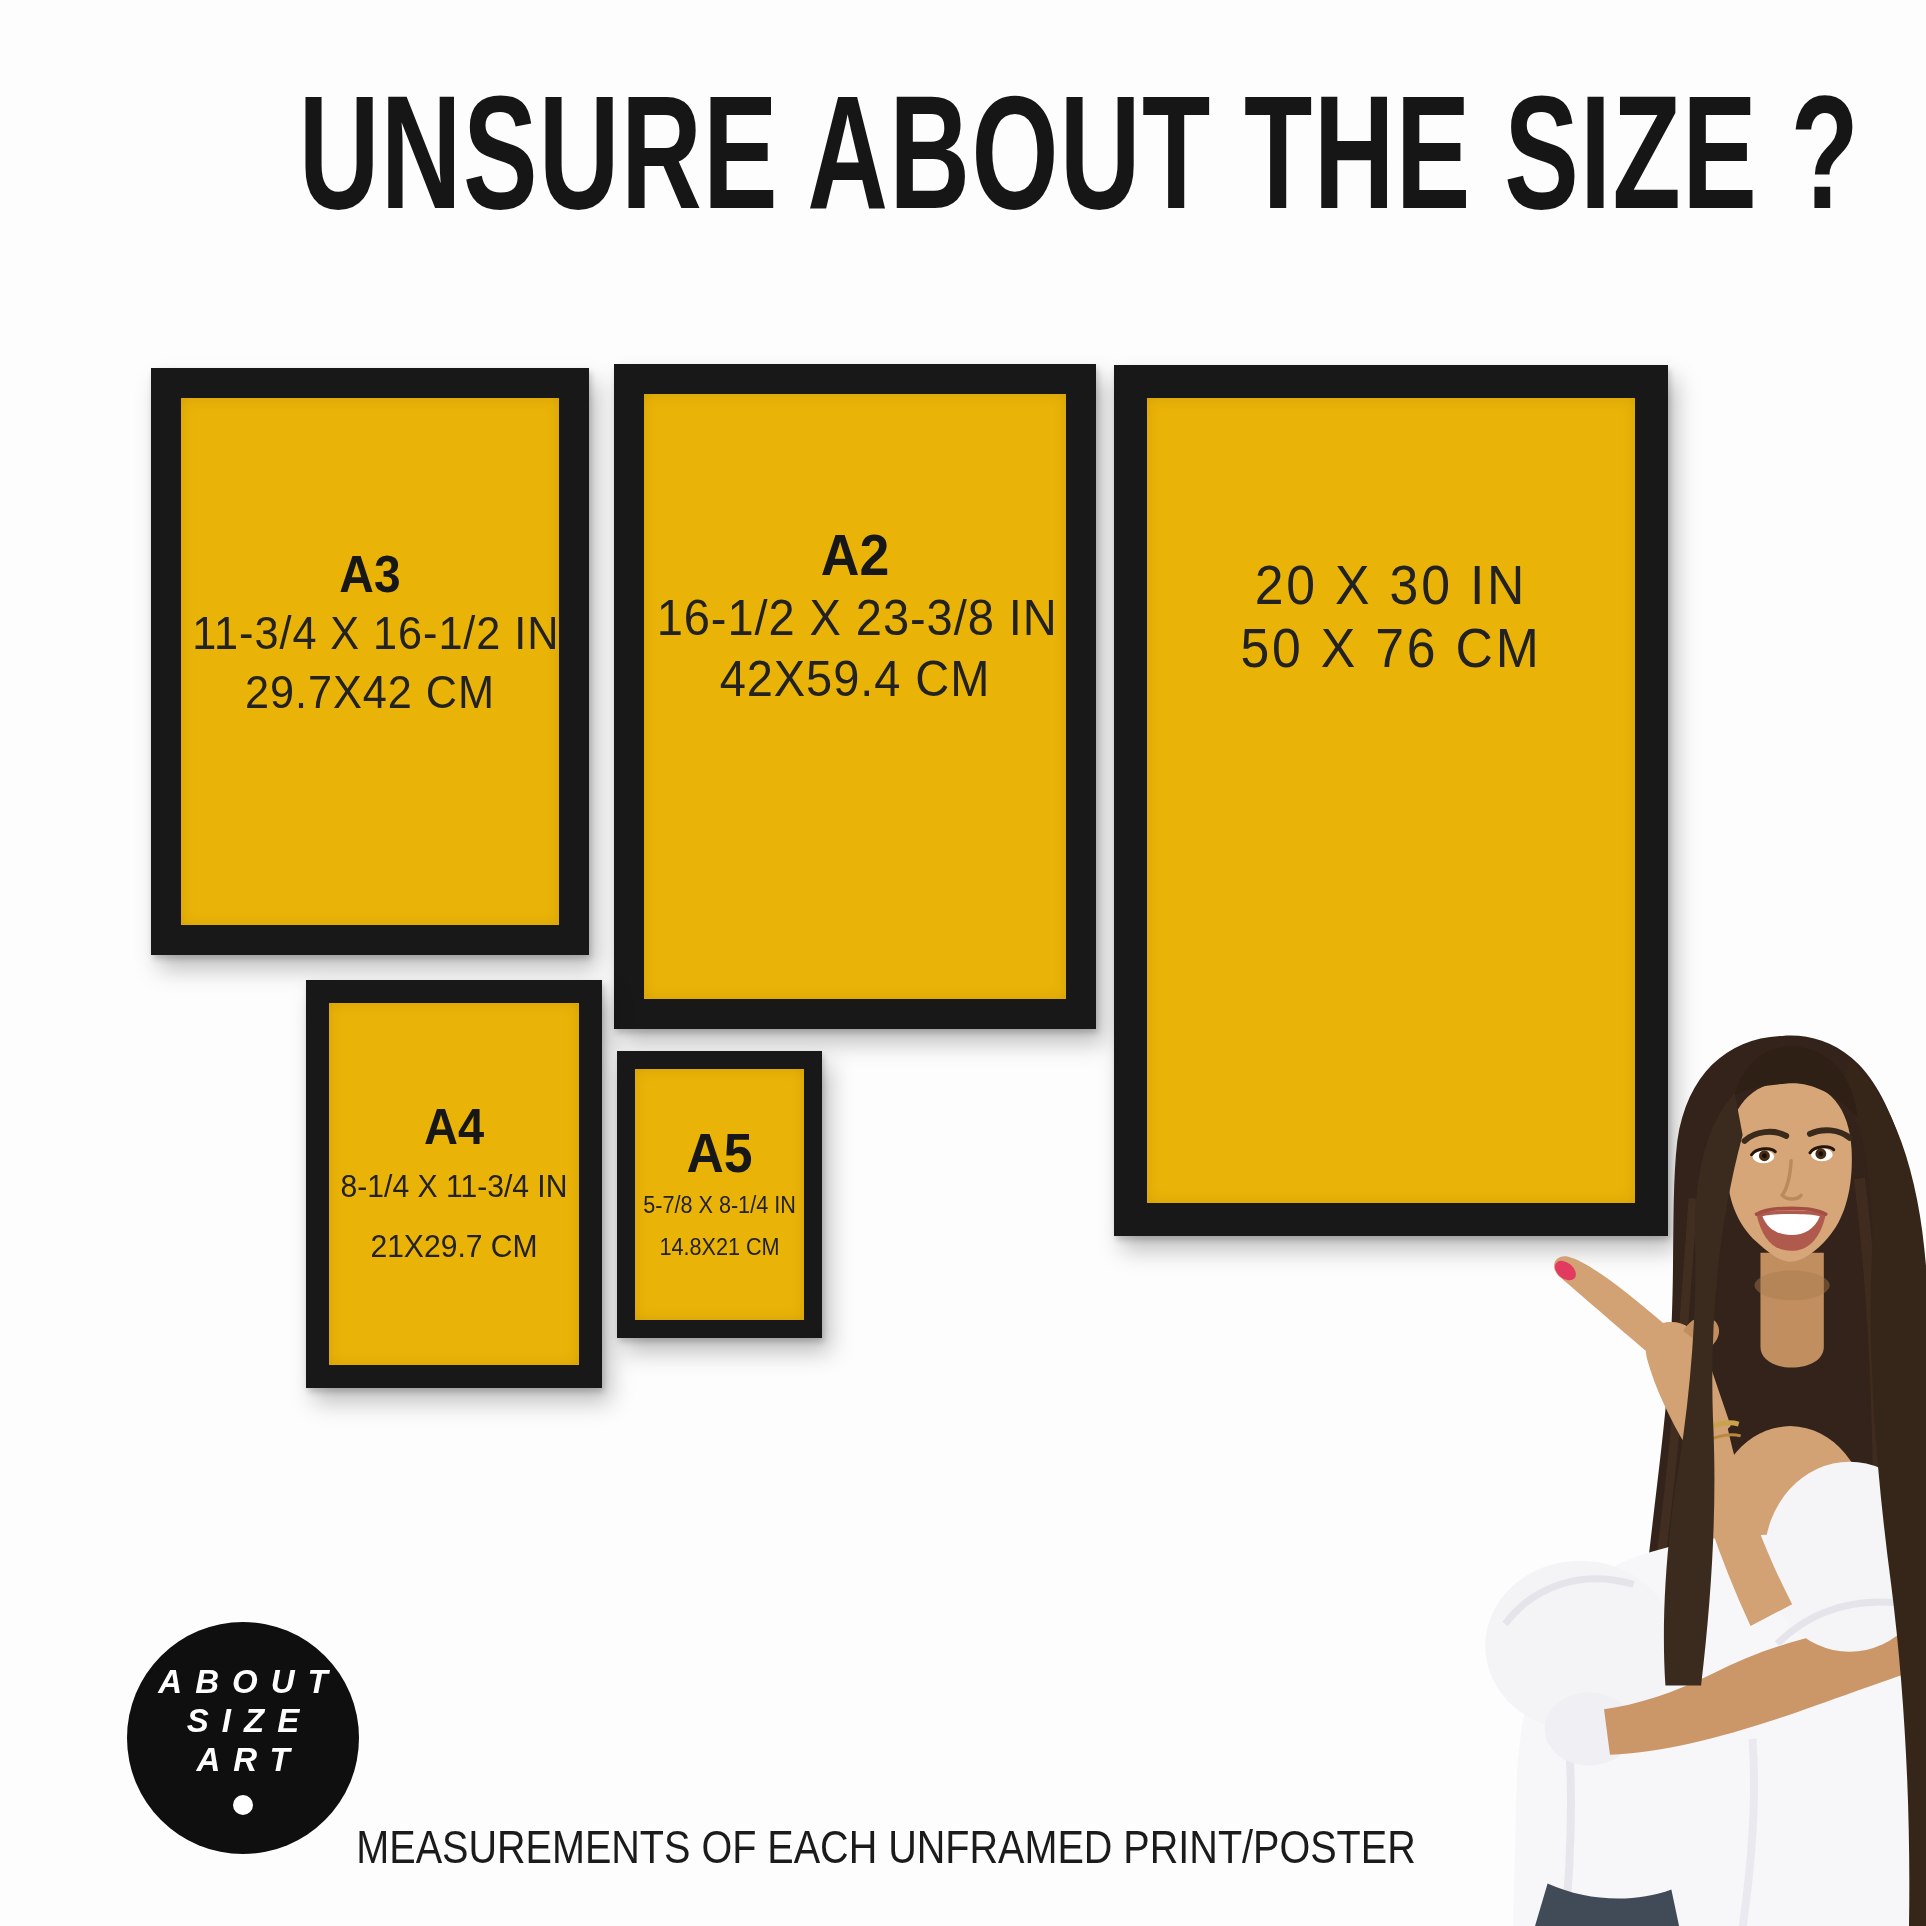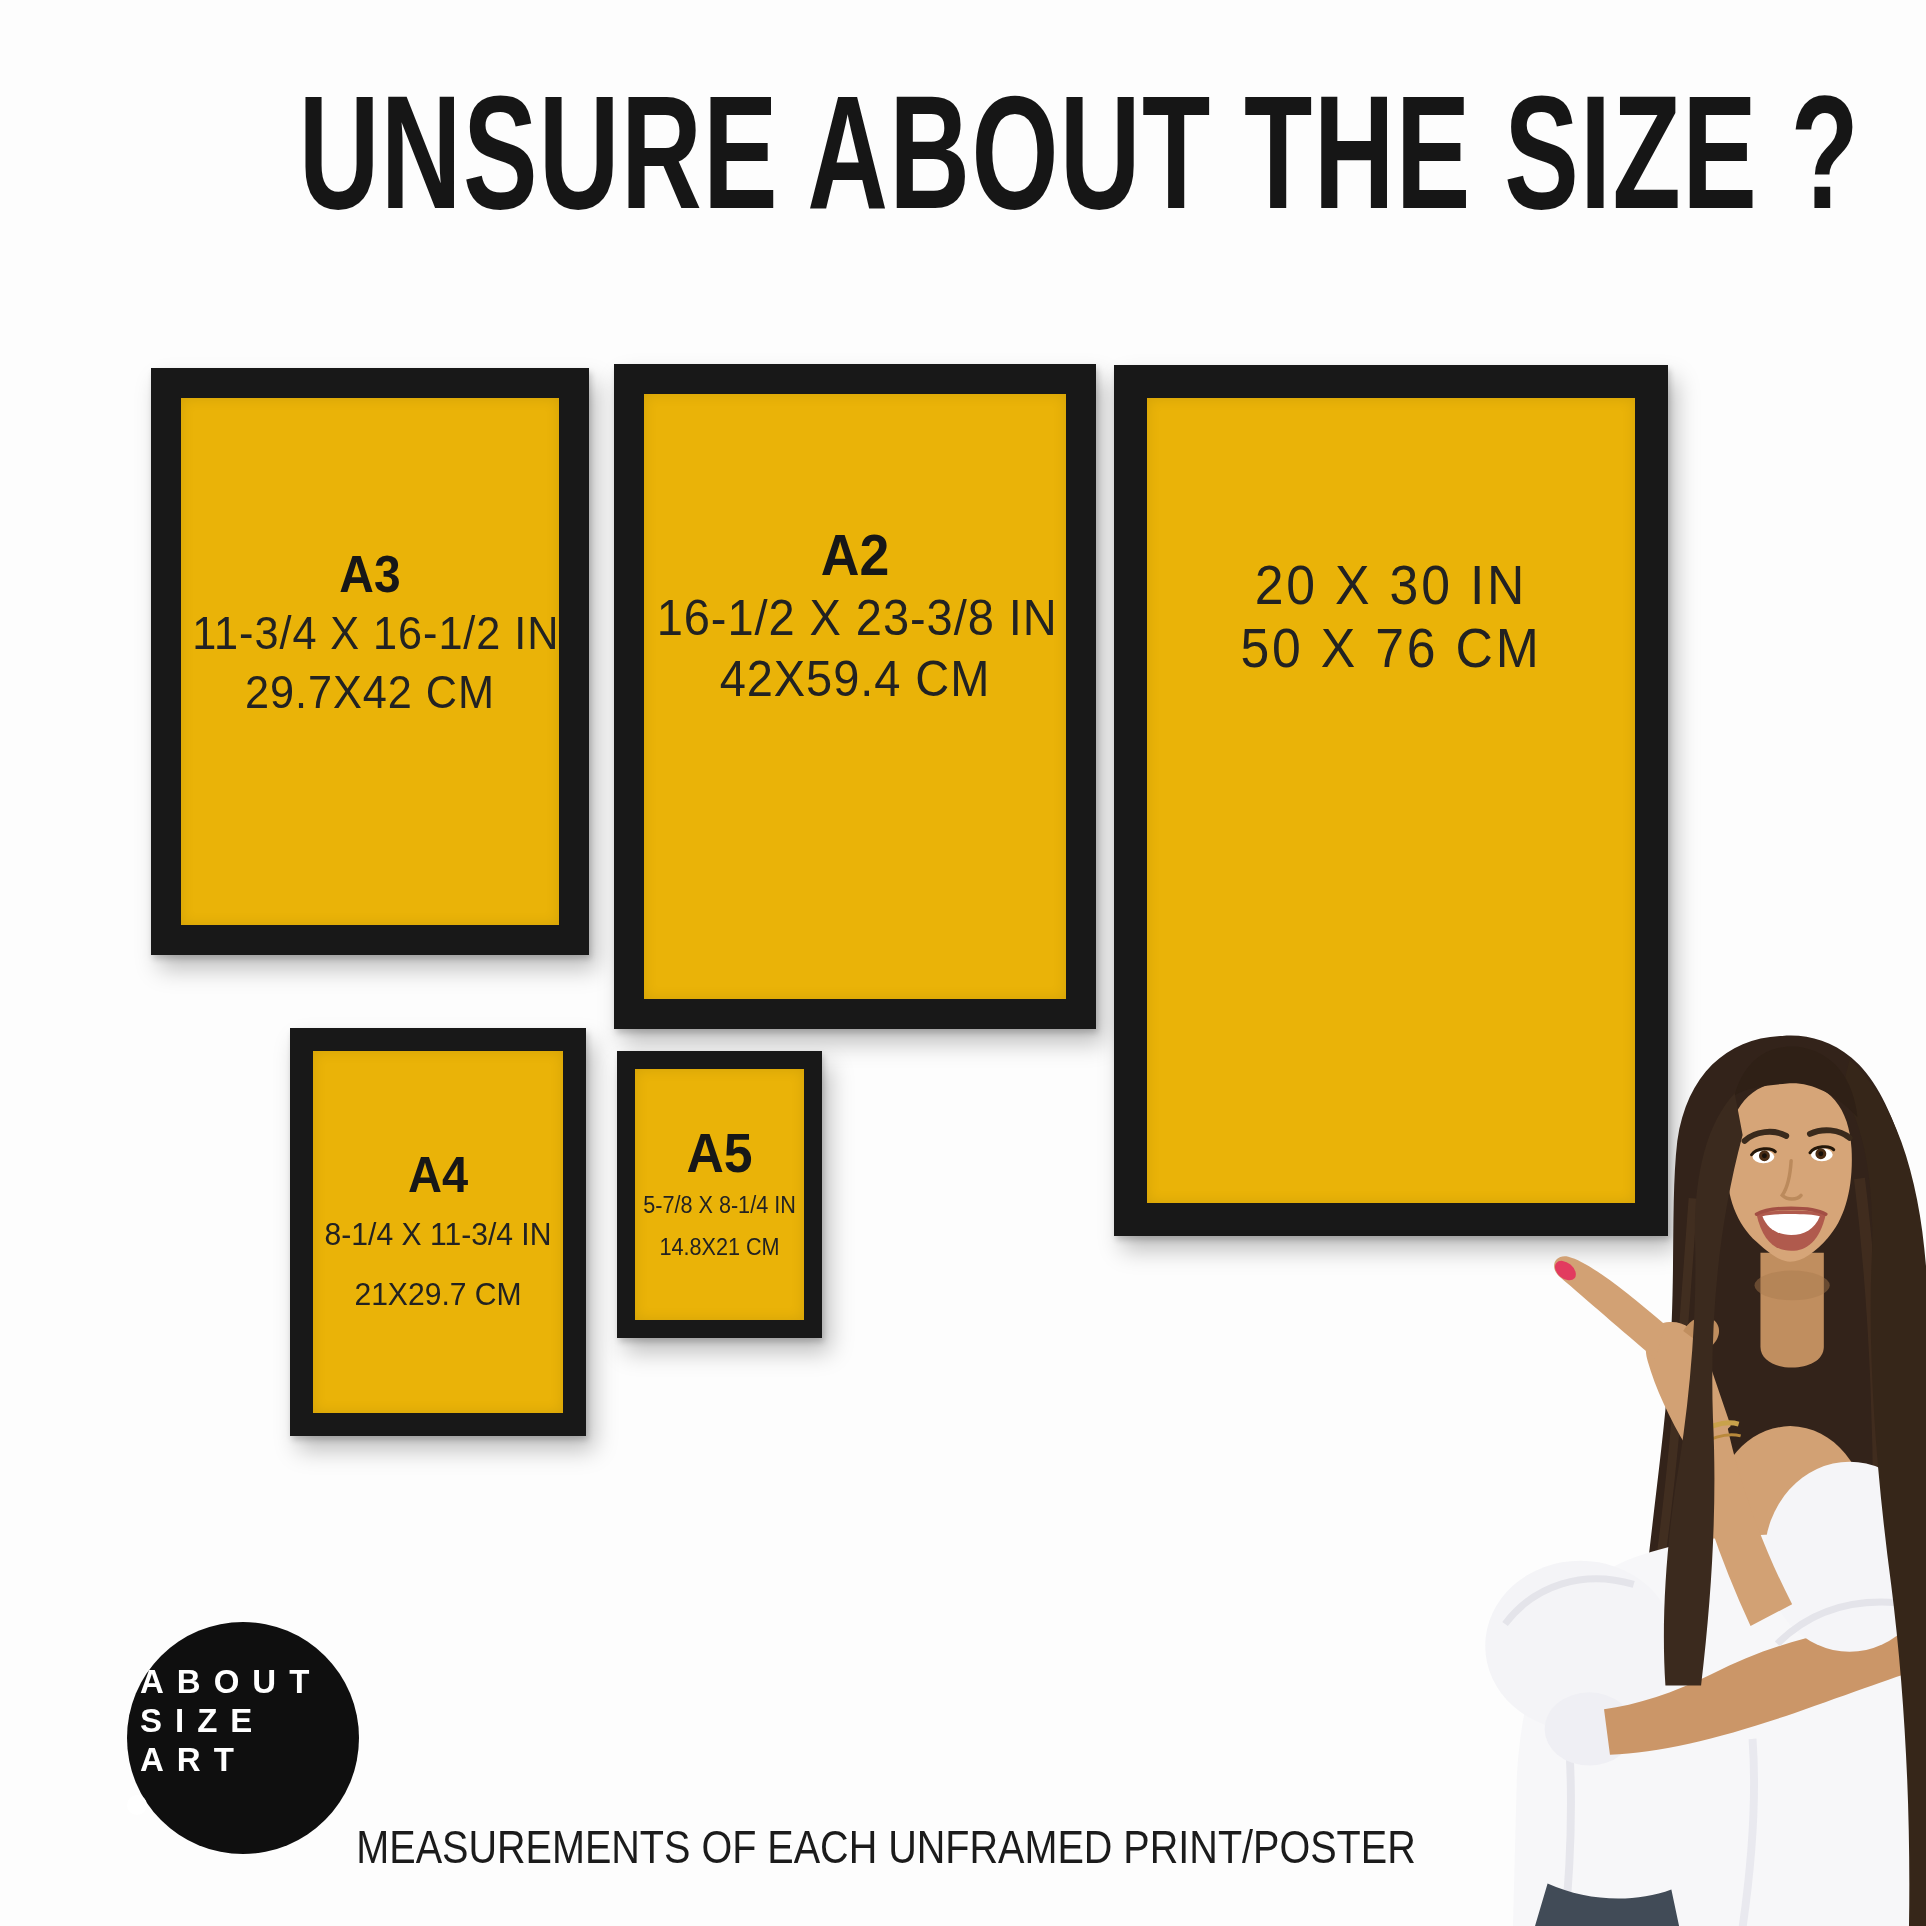--- a/index.html
+++ b/index.html
@@ -35,38 +35,39 @@
 
   #frame-a2{left:614px;top:364px;width:482px;height:665px;}
   #frame-a2 .frame-text{top:129px;}
   #frame-a2 .size-label{font-size:57px;line-height:65px;}
   #frame-a2 .size-in,#frame-a2 .size-cm{font-size:50px;line-height:61px;letter-spacing:1px;}
 
   #frame-2030{left:1114px;top:365px;width:554px;height:871px;border-width:33px;}
   #frame-2030 .frame-text{top:156px;}
   #frame-2030 .size-in,#frame-2030 .size-cm{font-size:55px;line-height:63px;letter-spacing:3px;}
 
-  #frame-a4{left:290px;top:980px;width:296px;height:408px;border-width:23px;margin-top:48px;}
+  #frame-a4{left:306px;top:980px;width:296px;height:408px;border-width:23px;}
   #frame-a4 .frame-text{top:96px;}
   #frame-a4 .size-label{font-size:50px;line-height:57px;margin-bottom:8px;}
   #frame-a4 .size-in{font-size:32px;line-height:44px;}
   #frame-a4 .size-cm{font-size:32px;line-height:44px;margin-top:16px;}
 
   #frame-a5{left:617px;top:1051px;width:205px;height:287px;border-width:18px;padding-left:24px;}
   #frame-a5 .frame-text{top:54px;}
   #frame-a5 .size-label{font-size:55px;line-height:61px;margin-bottom:4px;}
   #frame-a5 .size-in{font-size:23px;line-height:34px;}
   #frame-a5 .size-cm{font-size:23px;line-height:34px;margin-top:8px;}
 
   
   .logo{
     position:absolute;left:127px;top:1622px;width:232px;height:232px;
     background:#0f0f0f;border-radius:50%;
-    display:flex;flex-direction:column;justify-content:center;
+    display:flex;flex-direction:column;align-items:center;justify-content:center;
     color:#ffffff;
+    font-style:italic;
   }
   .logo-line{
     font-weight:700;font-size:33px;line-height:39px;
     letter-spacing:13px;text-indent:13px;
   }
   .logo-dot{width:20px;height:20px;border-radius:50%;background:#ffffff;margin-top:16px;}
 
   
   .footer{
     position:absolute;top:1820px;left:0;width:1772px;text-align:center;

